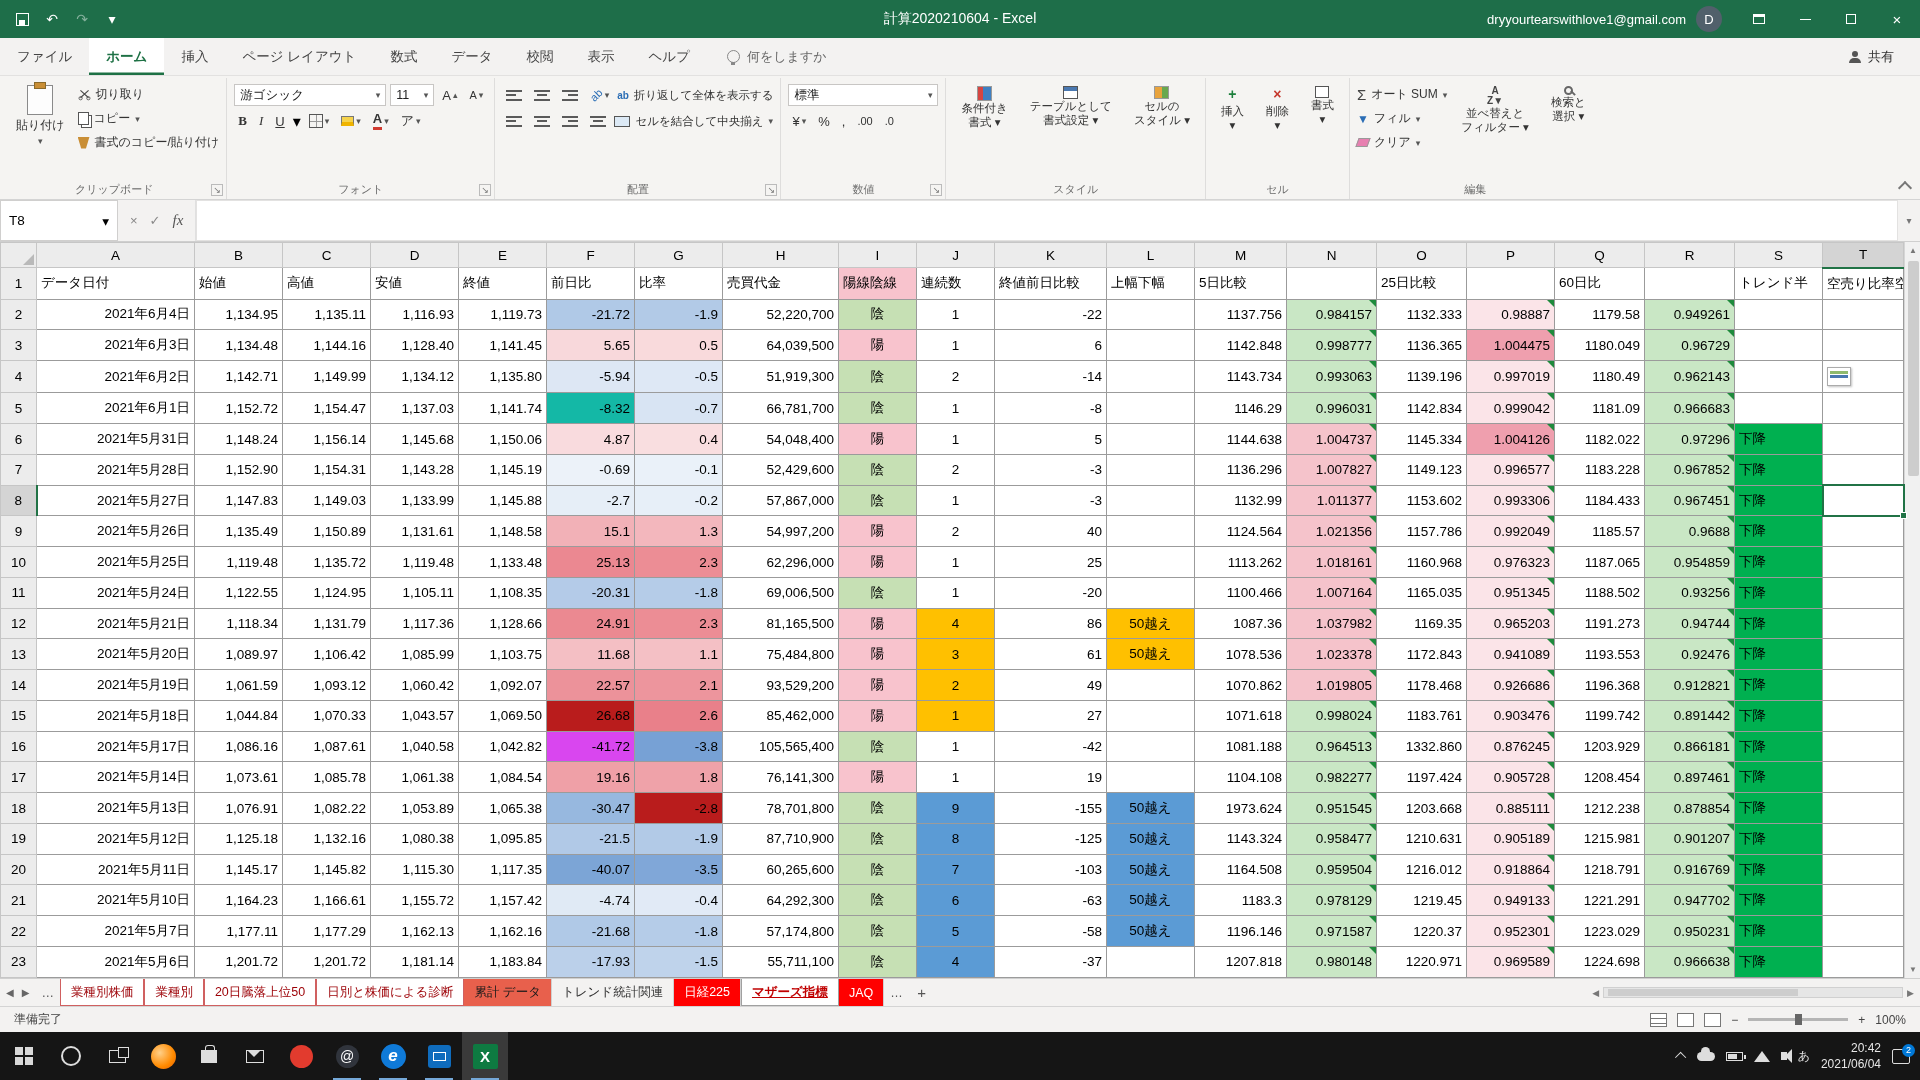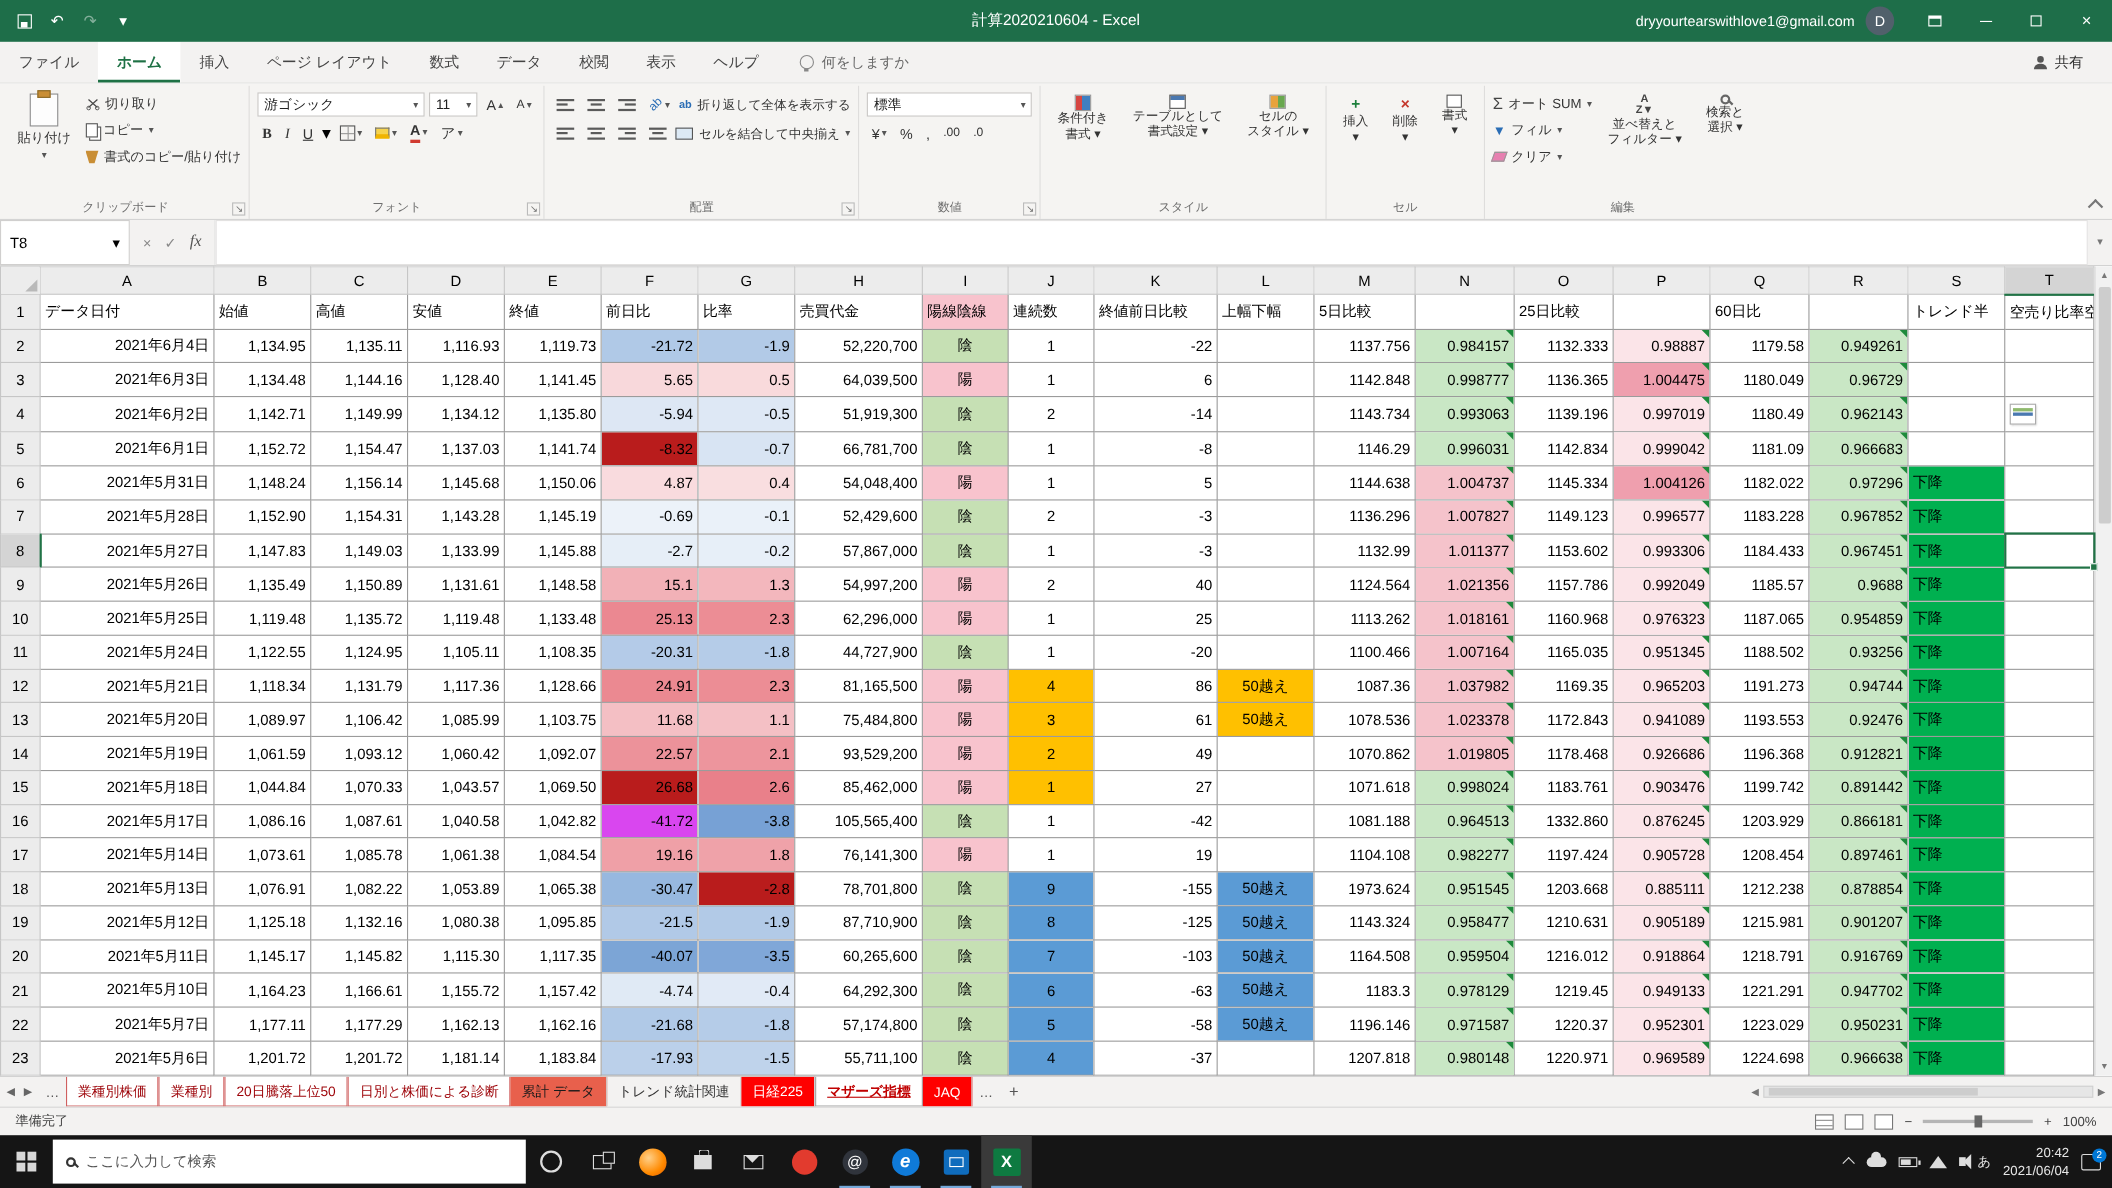--- a/index.html
+++ b/index.html
@@ -643,21 +643,21 @@
             <td class=""></td>
             <td class=""><span class="smarttag"><i></i><i></i></span></td>
           </tr>
           <tr>
             <td class="gut">5</td>
             <td class="al-r">2021年6月1日</td>
             <td class="al-r">1,152.72</td>
             <td class="al-r">1,154.47</td>
             <td class="al-r">1,137.03</td>
             <td class="al-r">1,141.74</td>
-            <td class="al-r" style="background:#b91c1c">-8.32</td>
+            <td class="al-r" style="background:#14b8a6">-8.32</td>
             <td class="al-r" style="background:rgb(216,228,243)">-0.7</td>
             <td class="al-r">66,781,700</td>
             <td class="al-c yin">陰</td>
             <td class="al-c">1</td>
             <td class="al-r">-8</td>
             <td class="al-c"></td>
             <td class="al-r">1146.29</td>
             <td class="al-r tri ngreen">0.996031</td>
             <td class="al-r">1142.834</td>
             <td class="al-r tri ppale">0.999042</td>
@@ -785,21 +785,21 @@
           </tr>
           <tr>
             <td class="gut">11</td>
             <td class="al-r">2021年5月24日</td>
             <td class="al-r">1,122.55</td>
             <td class="al-r">1,124.95</td>
             <td class="al-r">1,105.11</td>
             <td class="al-r">1,108.35</td>
             <td class="al-r" style="background:rgb(180,203,232)">-20.31</td>
             <td class="al-r" style="background:rgb(181,204,232)">-1.8</td>
-            <td class="al-r">44,727,900</td>
+            <td class="al-r">69,006,500</td>
             <td class="al-c yin">陰</td>
             <td class="al-c">1</td>
             <td class="al-r">-20</td>
             <td class="al-c"></td>
             <td class="al-r">1100.466</td>
             <td class="al-r tri npink">1.007164</td>
             <td class="al-r">1165.035</td>
             <td class="al-r tri ppale">0.951345</td>
             <td class="al-r">1188.502</td>
             <td class="al-r tri ngreen">0.93256</td>
@@ -1136,24 +1136,20 @@
 
   <div class="taskbar">
     <div class="startbtn">
         <span class="winlogo">
           <i></i>
           <i></i>
           <i></i>
           <i></i>
         </span>
       </div>
-    <div class="tsearch">
-      <span class="mag"></span>
-      <span>ここに入力して検索</span>
-    </div>
     <div class="tba">
         <span class="cortana"></span>
       </div>
     <div class="tba">
         <span class="taskview"></span>
       </div>
     <div class="tba">
         <span class="ffx circ"></span>
       </div>
     <div class="tba">

